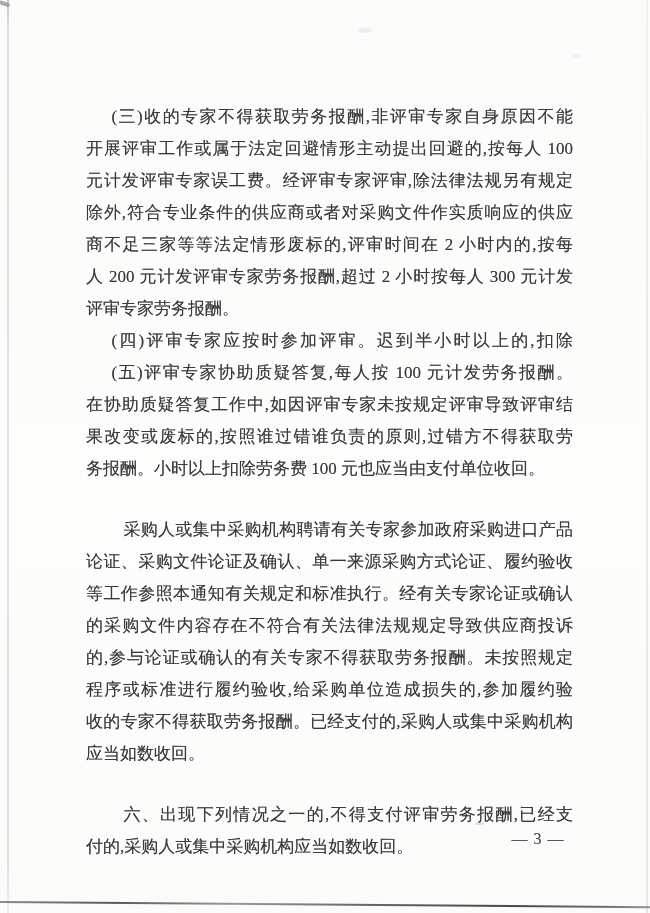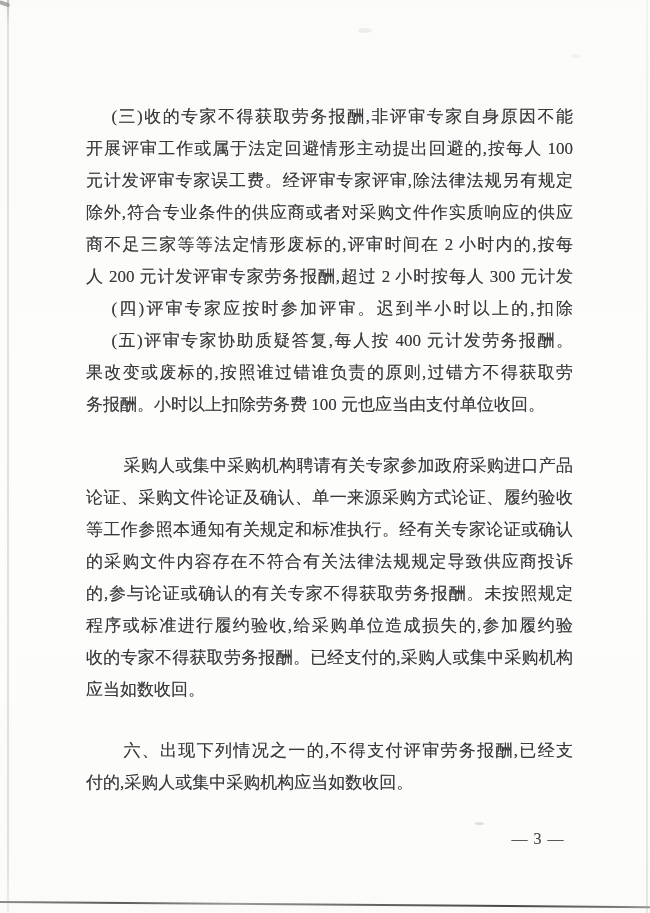--- a/index.html
+++ b/index.html
@@ -67,22 +67,24 @@
   <div class="smudge s2"></div>
   <div class="smudge s3"></div>
 
   <div class="doc-body">
     <div class="ln ind-p fill">(三)收的专家不得获取劳务报酬,非评审专家自身原因不能</div>
     <div class="ln fill">开展评审工作或属于法定回避情形主动提出回避的,按每人 100</div>
     <div class="ln fill">元计发评审专家误工费。经评审专家评审,除法律法规另有规定</div>
     <div class="ln fill">除外,符合专业条件的供应商或者对采购文件作实质响应的供应</div>
     <div class="ln fill">商不足三家等等法定情形废标的,评审时间在 2 小时内的,按每</div>
     <div class="ln fill">人 200 元计发评审专家劳务报酬,超过 2 小时按每人 300 元计发</div>
+    <div class="ln">评审专家劳务报酬。</div>
     <div class="ln ind-p fill">(四)评审专家应按时参加评审。迟到半小时以上的,扣除</div>
-    <div class="ln ind-p fill">(五)评审专家协助质疑答复,每人按 400 元计发劳务报酬。</div>
+    <div class="ln ind-p fill">(五)评审专家协助质疑答复,每人按 100 元计发劳务报酬。</div>
+    <div class="ln fill">在协助质疑答复工作中,如因评审专家未按规定评审导致评审结</div>
     <div class="ln fill">果改变或废标的,按照谁过错谁负责的原则,过错方不得获取劳</div>
     <div class="ln">务报酬。小时以上扣除劳务费 100 元也应当由支付单位收回。</div>
     <div class="ln ind fill">采购人或集中采购机构聘请有关专家参加政府采购进口产品</div>
     <div class="ln fill">论证、采购文件论证及确认、单一来源采购方式论证、履约验收</div>
     <div class="ln fill">等工作参照本通知有关规定和标准执行。经有关专家论证或确认</div>
     <div class="ln fill">的采购文件内容存在不符合有关法律法规规定导致供应商投诉</div>
     <div class="ln fill">的,参与论证或确认的有关专家不得获取劳务报酬。未按照规定</div>
     <div class="ln fill">程序或标准进行履约验收,给采购单位造成损失的,参加履约验</div>
     <div class="ln fill">收的专家不得获取劳务报酬。已经支付的,采购人或集中采购机构</div>
     <div class="ln">应当如数收回。</div>

